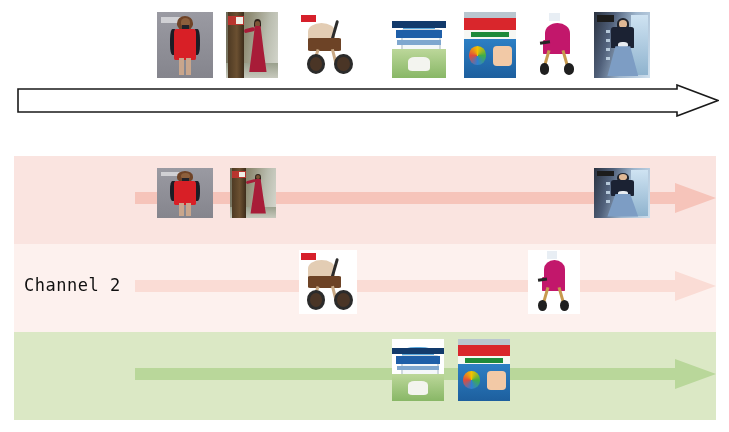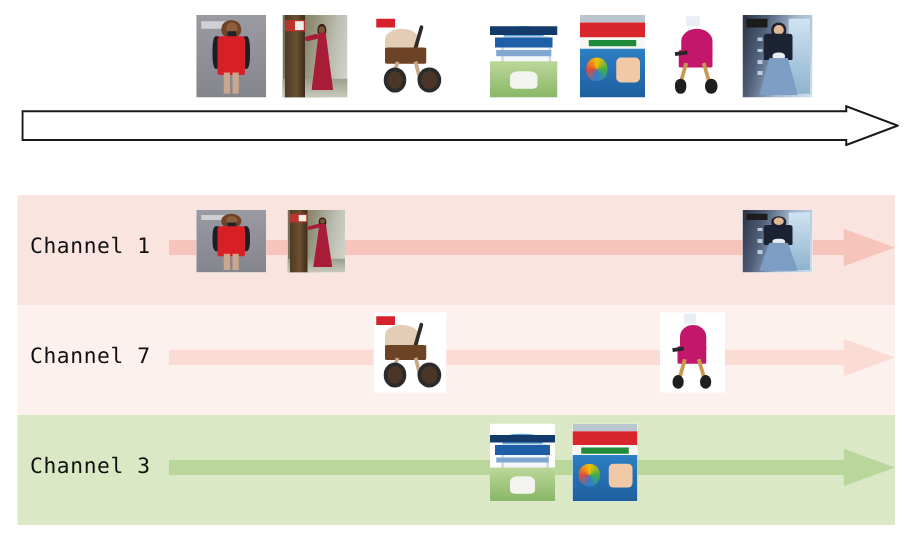--- a/index.html
+++ b/index.html
@@ -413,21 +413,20 @@
     </div>
 
   <div class="seq-arrow">
     <svg viewBox="0 0 702 33" preserveAspectRatio="none" aria-hidden="true">
       <path d="M1,5 L660,5 L660,1 L701,16.5 L660,32 L660,28 L1,28 Z" fill="#ffffff" stroke="#1a1a1a" stroke-width="1.6"></path>
     </svg>
   </div>
 
 
   <div class="band" id="channel-1">
-    <div class="band-label">Channel 1</div>
     <div class="chan-arrow">
       <svg viewBox="0 0 581 32" preserveAspectRatio="none" aria-hidden="true">
         <path d="M0,10 L540,10 L540,1 L581,16 L540,31 L540,22 L0,22 Z" fill="#f6c4ba"></path>
       </svg>
     </div>
     <div class="band-items">
         <div class="thumb" style="left: 143px; width: 56px; height: 50px;">
           <div class="art art-dress-red-short">
             <div class="tag"></div>
             <div class="hair"></div>
@@ -461,21 +460,21 @@
             <div class="top"></div>
             <div class="collar"></div>
             <div class="skirt"></div>
             <div class="tag"></div>
           </div>
         </div>
       </div>
   </div>
 
   <div class="band" id="channel-2">
-    <div class="band-label">Channel 7</div>
+    <div class="band-label">Channel 2</div>
     <div class="chan-arrow">
       <svg viewBox="0 0 581 32" preserveAspectRatio="none" aria-hidden="true">
         <path d="M0,10 L540,10 L540,1 L581,16 L540,31 L540,22 L0,22 Z" fill="#fadcd5"></path>
       </svg>
     </div>
     <div class="band-items">
         <div class="thumb" style="left: 285px; width: 58px; height: 64px;">
           <div class="art art-pram-beige">
             <div class="hood"></div>
             <div class="handle"></div>
@@ -496,21 +495,20 @@
             <div class="poleA"></div>
             <div class="poleB"></div>
             <div class="wheelL"></div>
             <div class="wheelR"></div>
           </div>
         </div>
       </div>
   </div>
 
   <div class="band" id="channel-3">
-    <div class="band-label">Channel 3</div>
     <div class="chan-arrow">
       <svg viewBox="0 0 581 32" preserveAspectRatio="none" aria-hidden="true">
         <path d="M0,10 L540,10 L540,1 L581,16 L540,31 L540,22 L0,22 Z" fill="#b9d79a"></path>
       </svg>
     </div>
     <div class="band-items">
         <div class="thumb" style="left: 378px; width: 52px; height: 62px;">
           <div class="art art-milk-tub">
             <div class="lid"></div>
             <div class="jar"></div>

